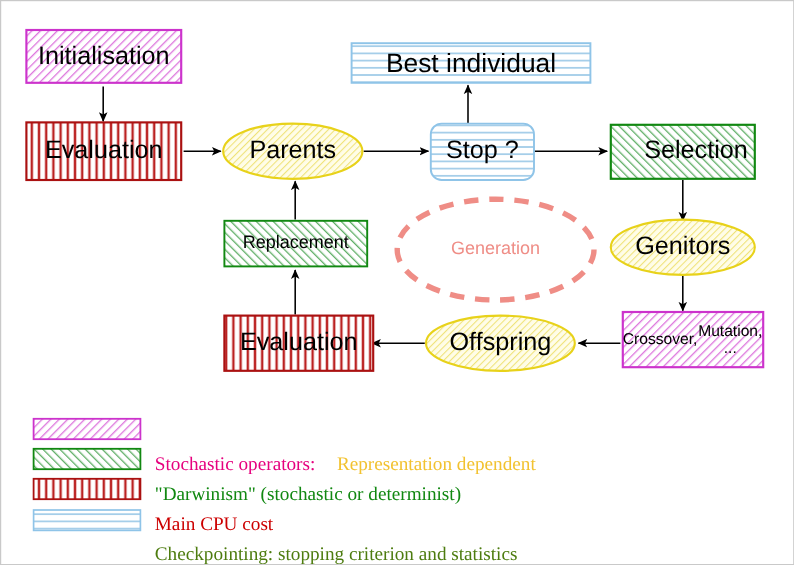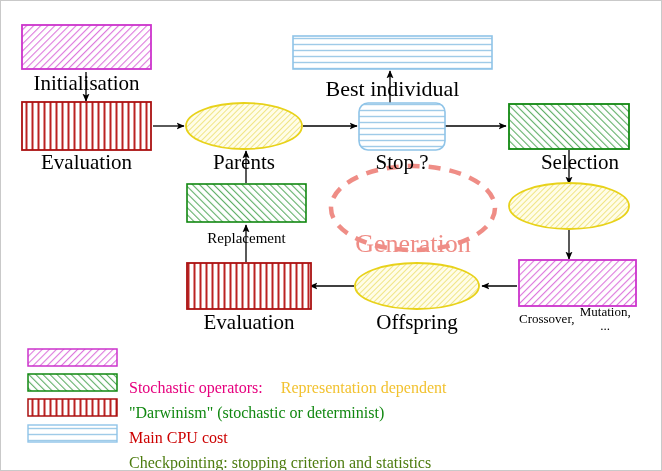--- a/index.html
+++ b/index.html
@@ -26,24 +26,23 @@
     width: 662px;
     height: 471px;
   }
   .node-label {
     position: absolute;
     display: flex;
     align-items: center;
     justify-content: center;
     text-align: center;
     color: #000000;
-    font-family: Liberation Serif, serif;
+    font-family: Liberation Sans, sans-serif;
     pointer-events: none;
     line-height: 1.05;
-    margin-top: 36px;
   }
   .legend-label {
     position: absolute;
     font-family: "Liberation Serif", serif;
     white-space: nowrap;
     margin-top: 32px;
   }
 </style>
 </head>
 <body>
@@ -132,33 +131,34 @@
   <div class="node-label" style="left:21px; top:101px; width:129px; height:48px; font-size:21px;">Evaluation</div>
 
   <div class="node-label" style="left:185px; top:102px; width:116px; height:46px; font-size:21px;">Parents</div>
 
   <div class="node-label" style="left:292px; top:35px; width:199px; height:33px; font-size:22px;">Best individual</div>
 
   <div class="node-label" style="left:358px; top:102px; width:86px; height:47px; font-size:21px;">Stop ?</div>
 
   <div class="node-label" style="left:508px; top:103px; width:142px; height:45px; font-size:21px;">Selection</div>
 
+  <div class="node-label" style="left:508px; top:182px; width:120px; height:46px; font-size:21px;">Genitors</div>
 
   <div class="node-label" style="left:518px; top:259px; width:117px; height:46px; font-size:13px; flex-direction:row;">
     <span>Crossover,</span>
     <span>Mutation, ...</span>
   </div>
 
   <div class="node-label" style="left:354px; top:262px; width:124px; height:46px; font-size:21px;">Offspring</div>
 
   <div class="node-label" style="left:186px; top:262px; width:124px; height:46px; font-size:21px;">Evaluation</div>
 
   <div class="node-label" style="left:186px; top:183px; width:119px; height:38px; font-size:15px;">Replacement</div>
 
-  <div class="node-label" style="left:330px; top:187px; width:164px; height:40px; font-size:26px; color:#ef8d86;">Generation</div>
+  <div class="node-label" style="left:330px; top:187px; width:164px; height:40px; font-size:15px; color:#ef8d86;">Generation</div>
 
   <div class="legend-label" style="left:128px; top:346px; font-size:16px;">
     <span style="color:#e6007e;">Stochastic operators:</span>
     <span style="display:inline-block; width:10px;"></span>
     <span style="color:#f2c230;">Representation dependent</span>
   </div>
 
   <div class="legend-label" style="left:128px; top:371px; font-size:16px; color:#118811;">"Darwinism" (stochastic or determinist)</div>
 
   <div class="legend-label" style="left:128px; top:396px; font-size:16px; color:#cc0000;">Main CPU cost</div>

